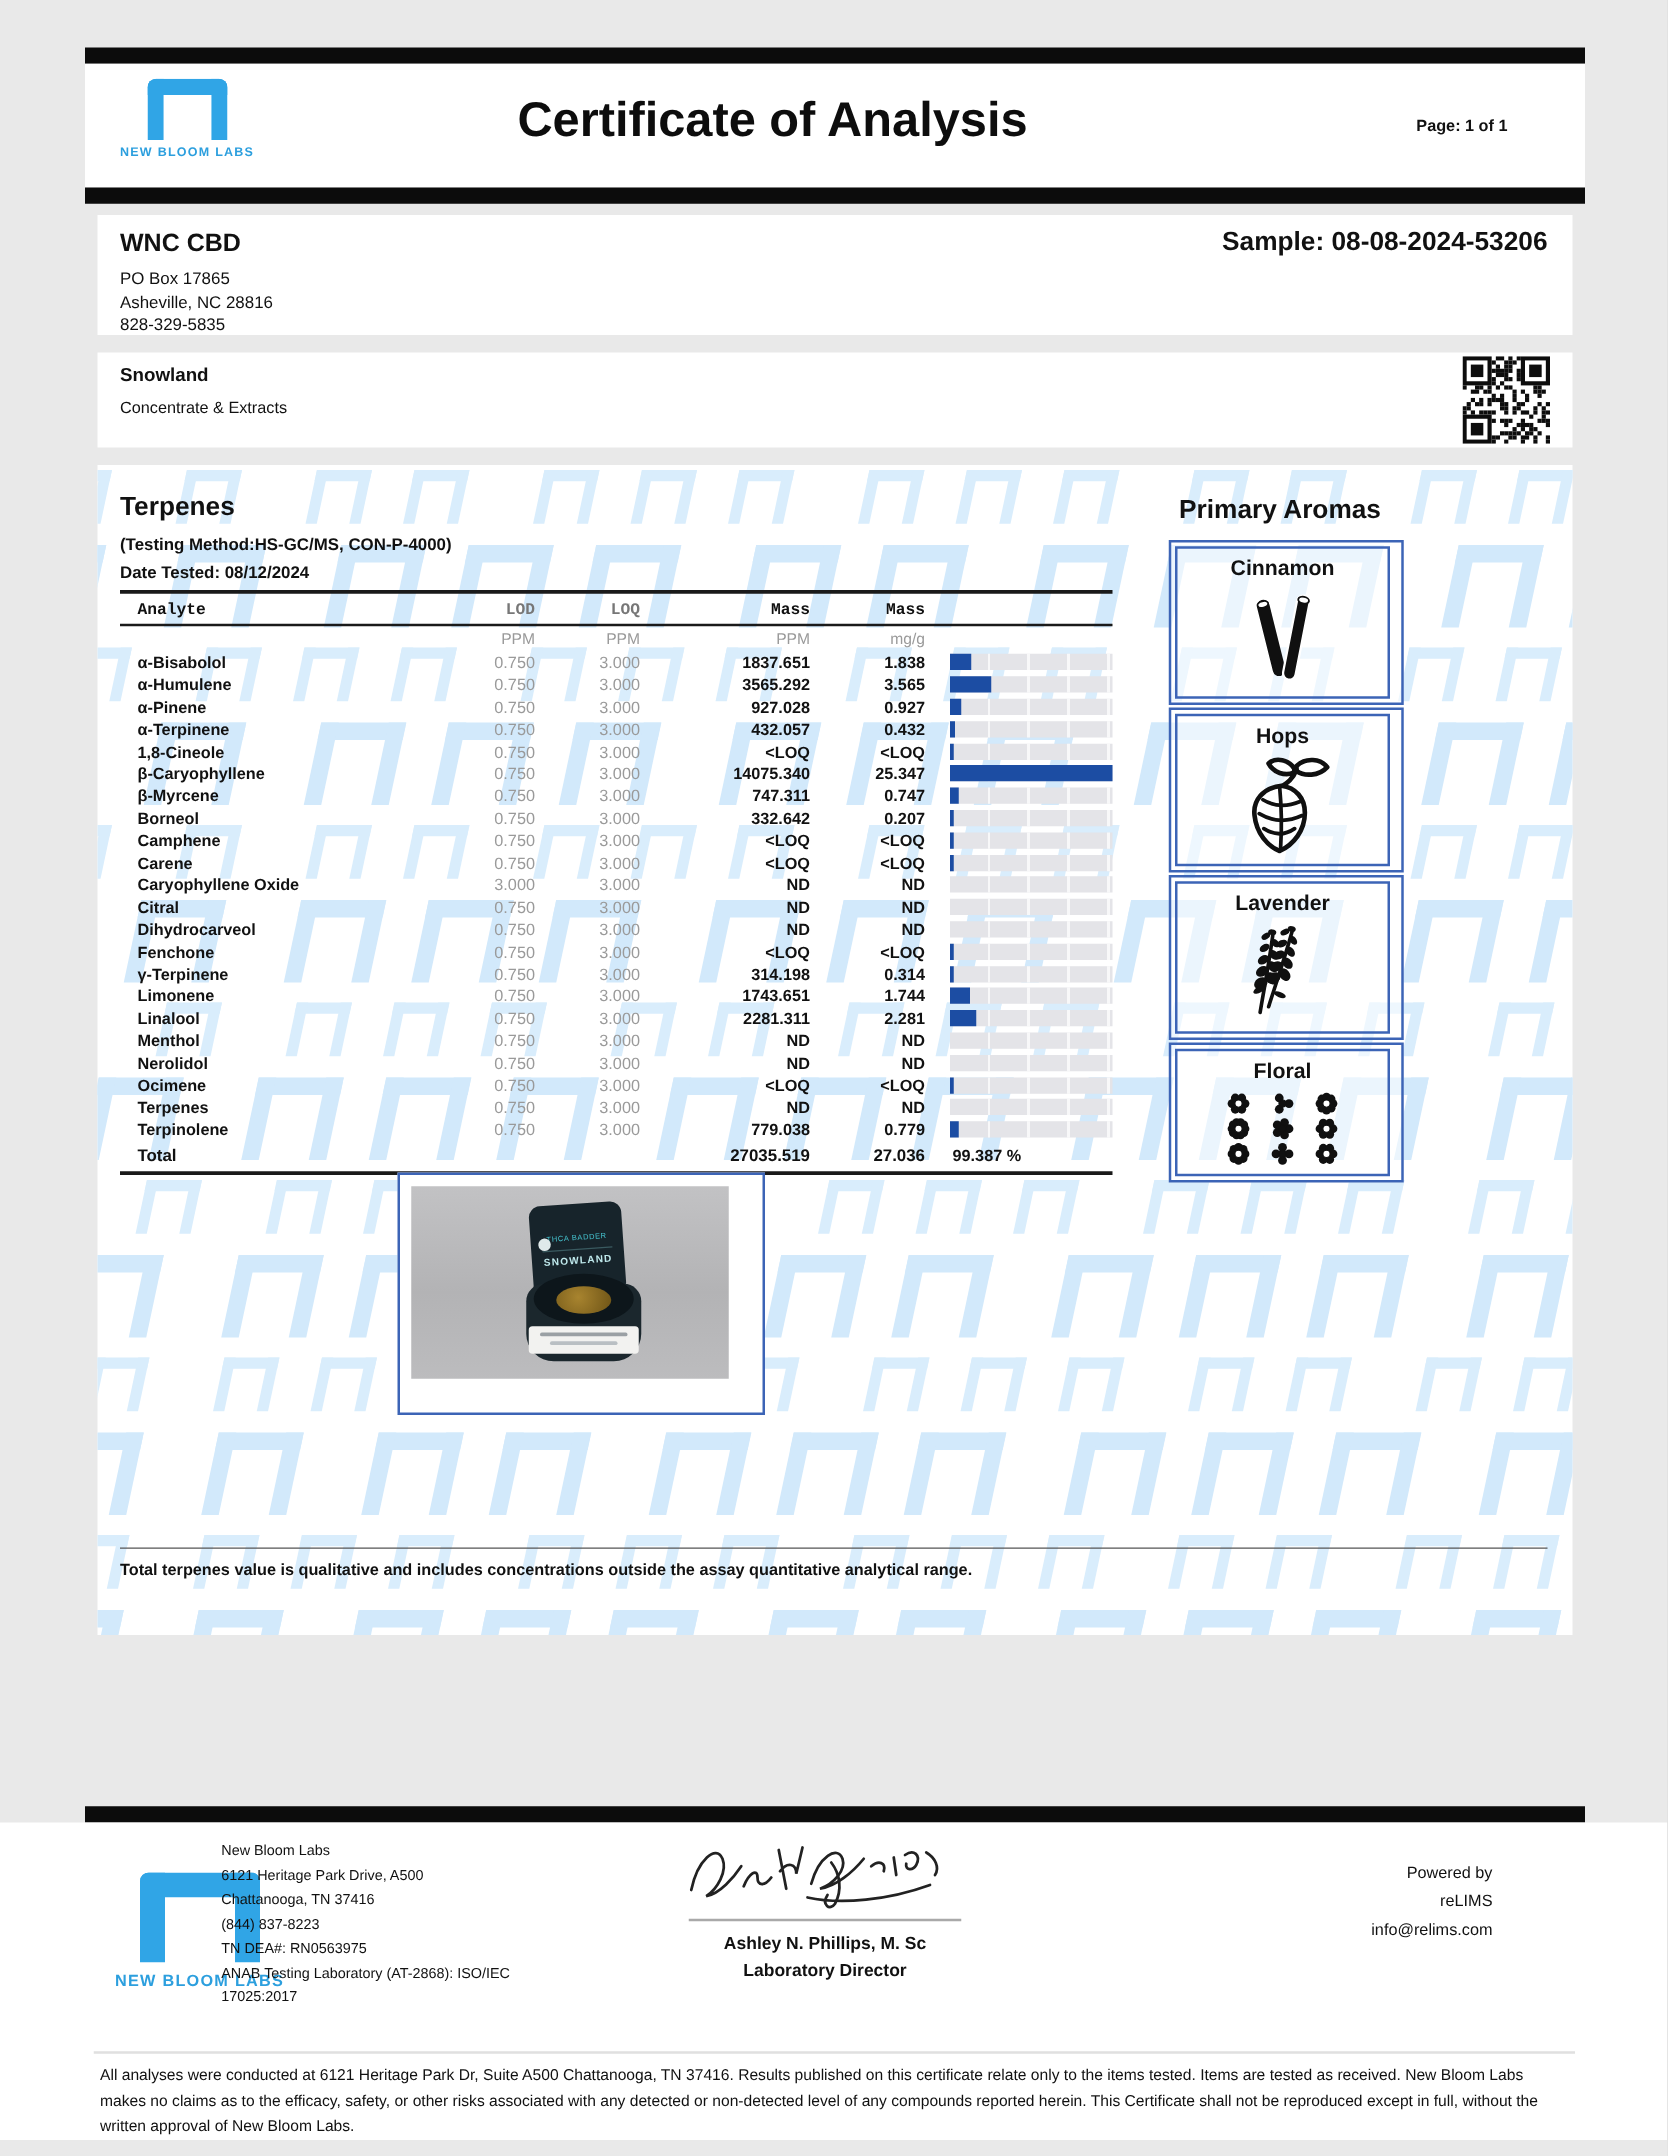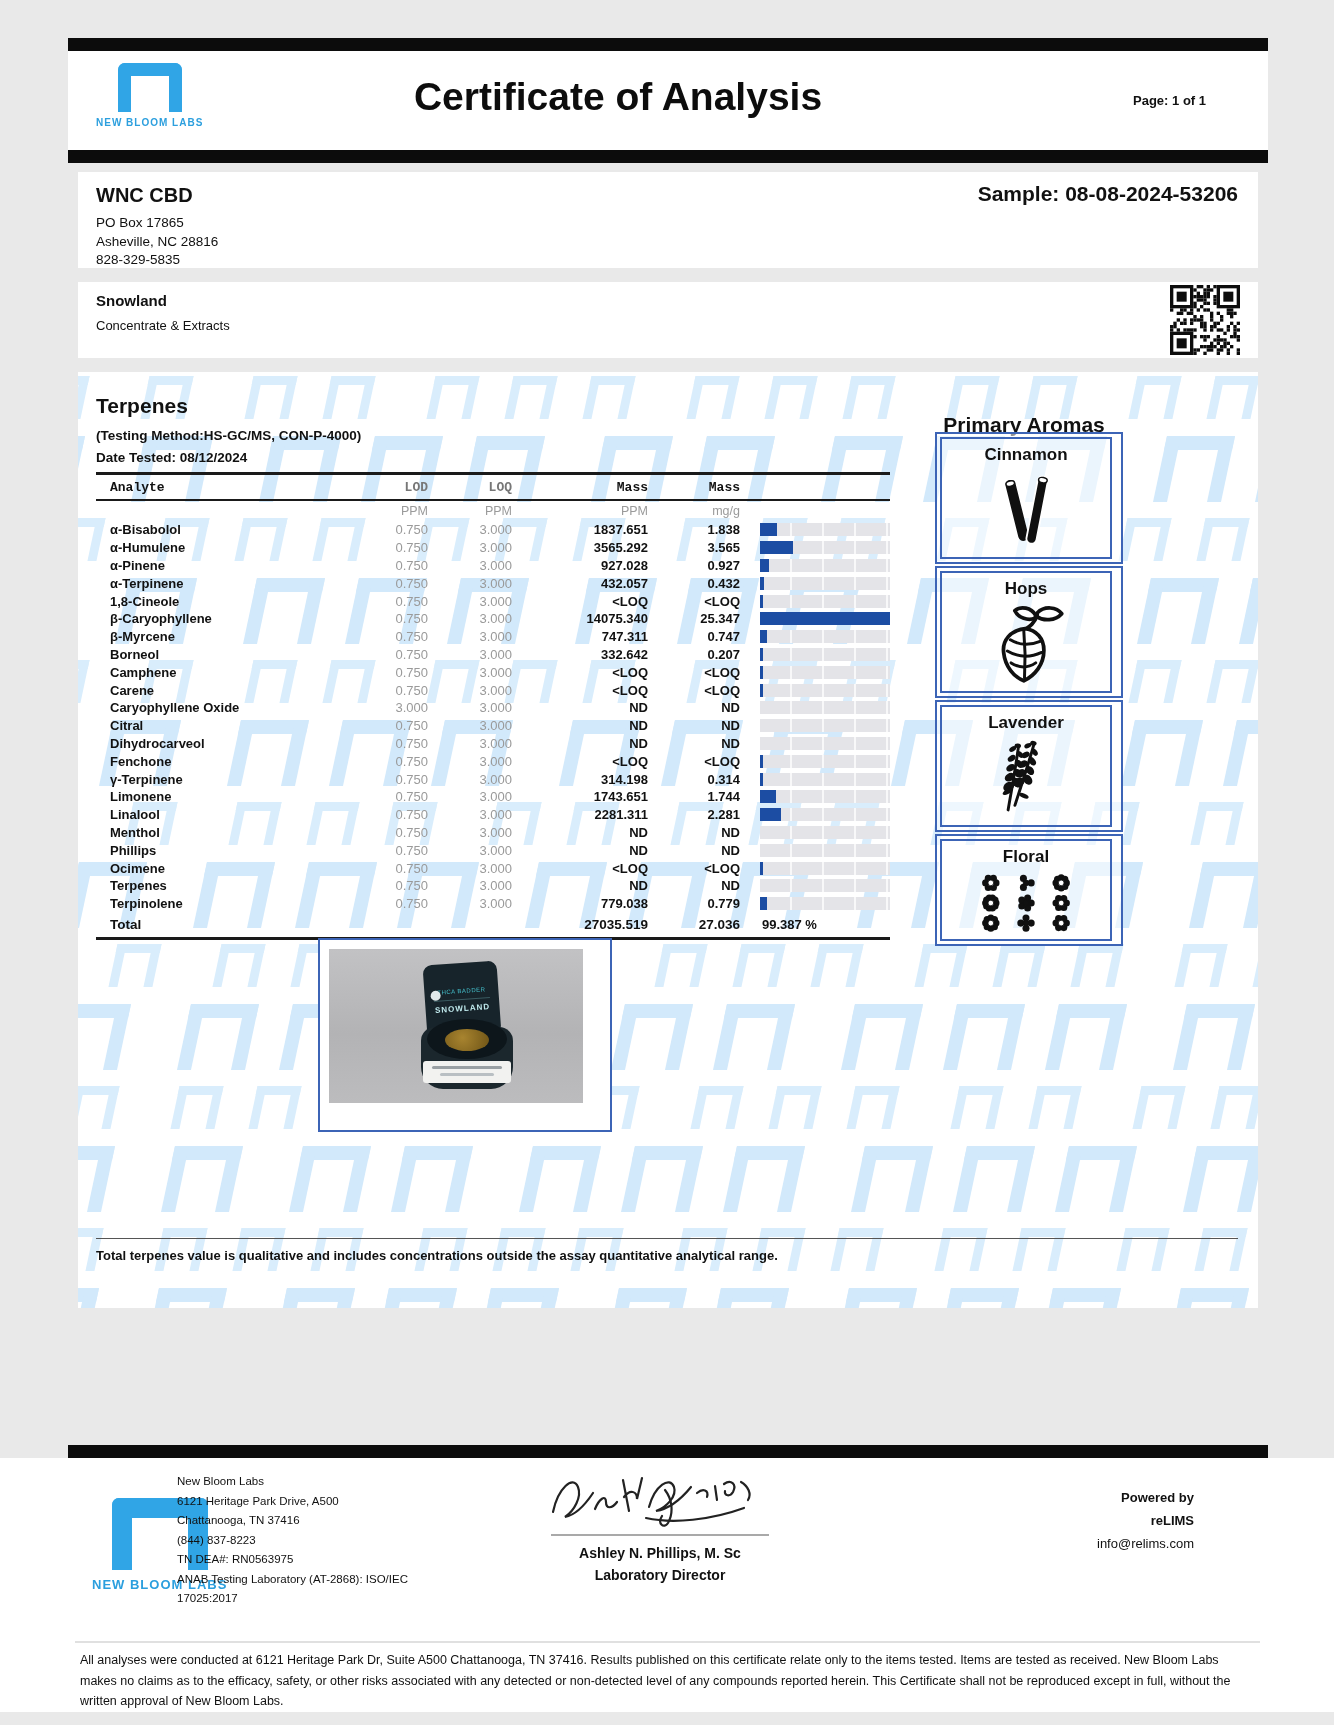--- a/index.html
+++ b/index.html
@@ -52,21 +52,21 @@
   .c-bar{padding-left:20px;}
   .track{position:relative;height:13px;width:130px;background:#e4e4e8;
          background-image:repeating-linear-gradient(90deg,transparent 0 30px,rgba(255,255,255,.75) 30px 32px);}
   .bbar{position:absolute;left:0;top:0;height:100%;background:#1c4da3;}
   .total-row{height:24px;font-size:13.5px;border-bottom:3px solid #1a1a1a;}
   .total-row .c-analyte,.total-row .c-num{font-weight:bold;}
   .pct{padding-left:22px;font-weight:bold;font-size:13px;}
 
   
   .aromas-title{position:absolute;left:857px;top:24px;width:178px;text-align:center;
-                font-size:21px;font-weight:bold;margin-top:17px;}
+                font-size:21px;font-weight:bold;}
   .aroma-box{position:absolute;left:857px;width:178px;border:2px solid #3c64b6;padding:3px;background:rgba(255,255,255,.55);}
   .aroma-inner{border:2px solid #3c64b6;width:168px;height:calc(100% - 4px);display:flex;
                flex-direction:column;align-items:center;}
   .aroma-label{font-size:17px;font-weight:bold;margin-top:6px;}
   .aroma-icon{flex:1;display:flex;align-items:center;justify-content:center;}
 
   
   .photo-box{position:absolute;left:240px;top:566px;width:272px;height:172px;
              border:2px solid #3c64b6;background:#fff;padding:9px;}
   .photo{position:relative;width:254px;height:154px;background:linear-gradient(180deg,#c2c2c4 0%,#b3b3b5 55%,#bcbcbe 100%);overflow:hidden;}
@@ -91,21 +91,21 @@
   .bar-bottom{top:1445px;}
   .footer-band{position:absolute;left:0;top:1458px;width:1334px;height:254px;background:#fff;}
   .logo-footer{left:92px;top:40px;}
   .logo-footer .nbl-glyph{width:56px;height:52px;border-width:20px 20px 0 20px;}
   .logo-footer .nbl-text{font-size:13px;margin-top:7px;}
   .lab-lines{position:absolute;left:177px;top:14px;width:250px;font-size:11.5px;line-height:19.5px;}
   .sig-block{position:absolute;left:520px;top:8px;width:280px;text-align:center;}
   .sig-line{width:218px;height:2px;background:#a9a9a9;margin:2px auto 6px auto;}
   .sig-name,.sig-title{font-size:14px;font-weight:bold;line-height:22px;}
   .powered{position:absolute;right:140px;top:28px;text-align:right;font-size:13px;line-height:23px;}
-  .powered .b{font-weight:bold;}
+  .powered .b{font-weight:normal;}
   .disclaimer-rule{position:absolute;left:75px;top:183px;width:1185px;border-top:2px solid #e0e0e0;}
   .disclaimer{position:absolute;left:80px;top:192px;width:1178px;font-size:12.5px;line-height:20.5px;margin:0;}
   .bottom-strip{position:absolute;left:0;top:1712px;width:1334px;height:13px;background:#e9e9e9;}
 </style>
 </head>
 <body>
 
 <div class="page">
 
   <div class="bar" style="top:38px"></div>
@@ -681,21 +681,21 @@
               <div class="c-analyte">Menthol</div>
               <div class="c-num c-gray">0.750</div>
               <div class="c-num c-gray">3.000</div>
               <div class="c-num c-mass">ND</div>
               <div class="c-num c-mass">ND</div>
               <div class="c-bar">
                 <div class="track"></div>
               </div>
             </div>
             <div class="trow drow">
-              <div class="c-analyte">Phillips</div>
+              <div class="c-analyte">Nerolidol</div>
               <div class="c-num c-gray">0.750</div>
               <div class="c-num c-gray">3.000</div>
               <div class="c-num c-mass">ND</div>
               <div class="c-num c-mass">ND</div>
               <div class="c-bar">
                 <div class="track"></div>
               </div>
             </div>
             <div class="trow drow">
               <div class="c-analyte">Ocimene</div>

